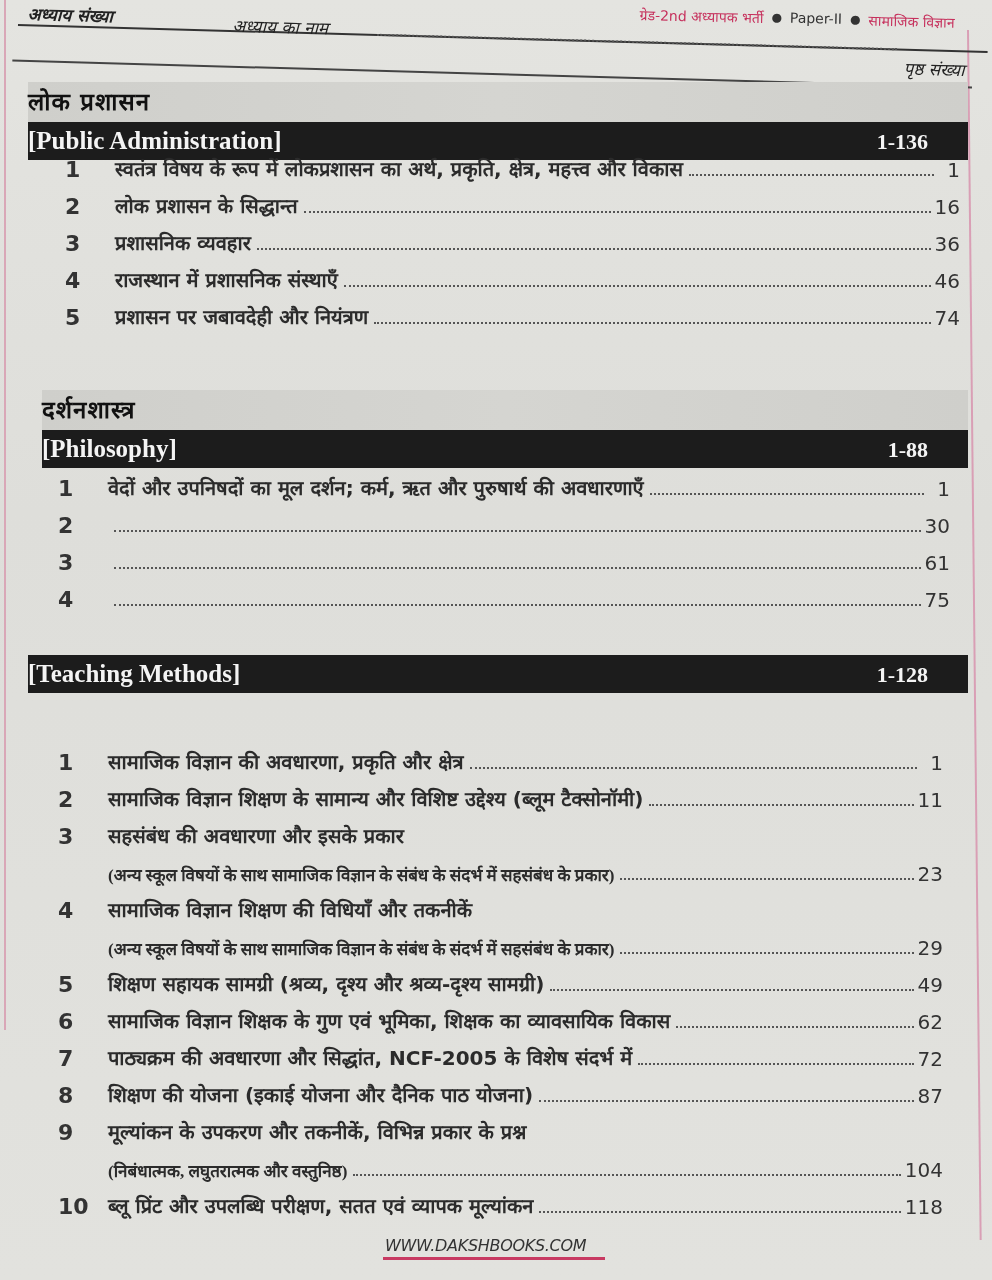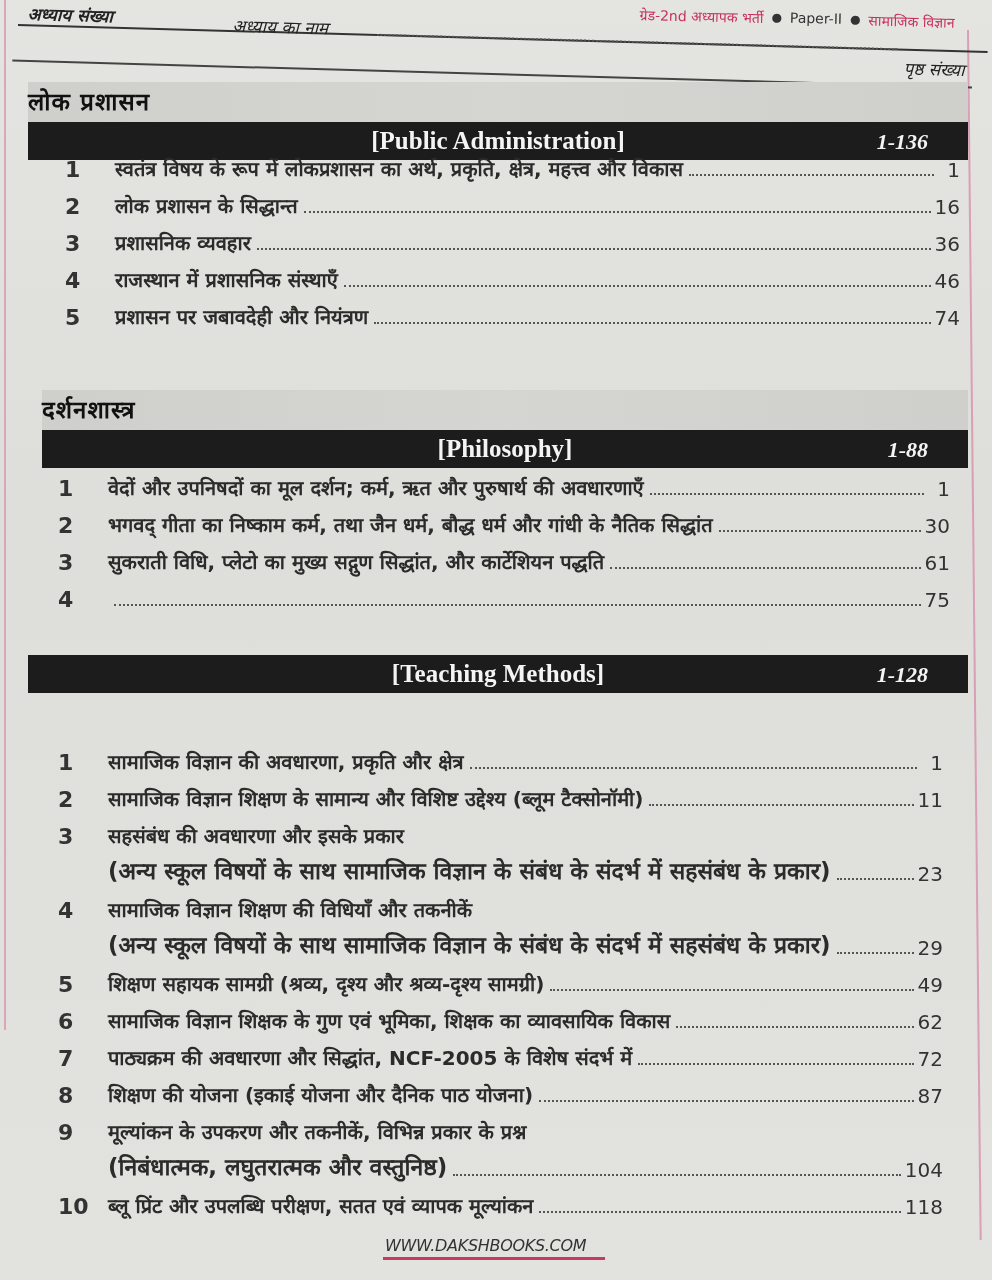--- a/index.html
+++ b/index.html
@@ -65,45 +65,45 @@
       text-align: left;
     }
     .section .hindi-title {
       display: inline-block; font-weight: bold; font-size: 24px; color: #111;
       line-height: 40px; letter-spacing: 1px;
     }
     .section .black-band {
       position: relative; height: 38px; background: #1c1c1c; color: #f2f2f2;
     }
     .section .eng-title {
-      position: absolute; left: 0; right: 0; text-align: center;
+      position: absolute; left: 0; right: 0; 
       font-family: "Liberation Serif", "DejaVu Serif", serif;
       font-weight: bold; font-size: 25px; line-height: 38px; color: #f4f4f4;
     }
     .section .page-range {
       position: absolute; right: 40px; top: 0; line-height: 40px;
       font-family: "Liberation Serif", "DejaVu Serif", serif;
-      font-weight: bold; font-size: 22px; color: #f4f4f4; font-style: italic;
+      font-weight: bold; font-size: 22px; color: #f4f4f4;
     }
 
     .entries { position: absolute; left: 40px; width: 920px; }
     .entry {
       position: relative; display: flex; align-items: flex-end;
       height: 37px; font-size: 20px; color: #2b2b2b;
     }
     .entry .num {
       width: 50px; flex: none; font-weight: bold; font-size: 22px; color: #333;
     }
     .entry .title { flex: none; white-space: nowrap; font-weight: 600; margin-top: 20px; }
     .entry .leader {
       flex: 1; border-bottom: 2px dotted #555; margin: 0 4px 6px 6px; height: 1px;
     }
     .entry .page-num { flex: none; font-size: 20px; color: #333; min-width: 22px; text-align: right; }
     .entry.subline .num { visibility: hidden; }
-    .entry.subline .title { font-size: 23px; }
+    .entry.subline .title { font-size: 17px; font-family: Liberation Serif, serif; }
     .entry.no-leader .leader { border: none; }
 
     .footer-link {
       position: absolute; left: 385px; top: 1236px; font-size: 16px; color: #333;
       letter-spacing: -0.3px;
       font-style: italic;
     }
     .footer-underline {
       position: absolute; left: 383px; top: 1257px; width: 222px; height: 3px;
       background: #c83a62;
@@ -186,27 +186,25 @@
   </div>
   <div class="entries" style="top:464px; left:58px; width:892px;">
     <div class="entry">
       <span class="num">1</span>
       <span class="title">वेदों और उपनिषदों का मूल दर्शन; कर्म, ऋत और पुरुषार्थ की अवधारणाएँ</span>
       <span class="leader"></span>
       <span class="page-num">1</span>
     </div>
     <div class="entry">
       <span class="num">2</span>
-      <span class="title">भगवद् गीता का निष्काम कर्म, तथा जैन धर्म, बौद्ध धर्म और गांधी के नैतिक सिद्धांत</span>
       <span class="leader"></span>
       <span class="page-num">30</span>
     </div>
     <div class="entry">
       <span class="num">3</span>
-      <span class="title">सुकराती विधि, प्लेटो का मुख्य सद्गुण सिद्धांत, और कार्टेशियन पद्धति</span>
       <span class="leader"></span>
       <span class="page-num">61</span>
     </div>
     <div class="entry">
       <span class="num">4</span>
       <span class="leader"></span>
       <span class="page-num">75</span>
     </div>
   </div>
 

